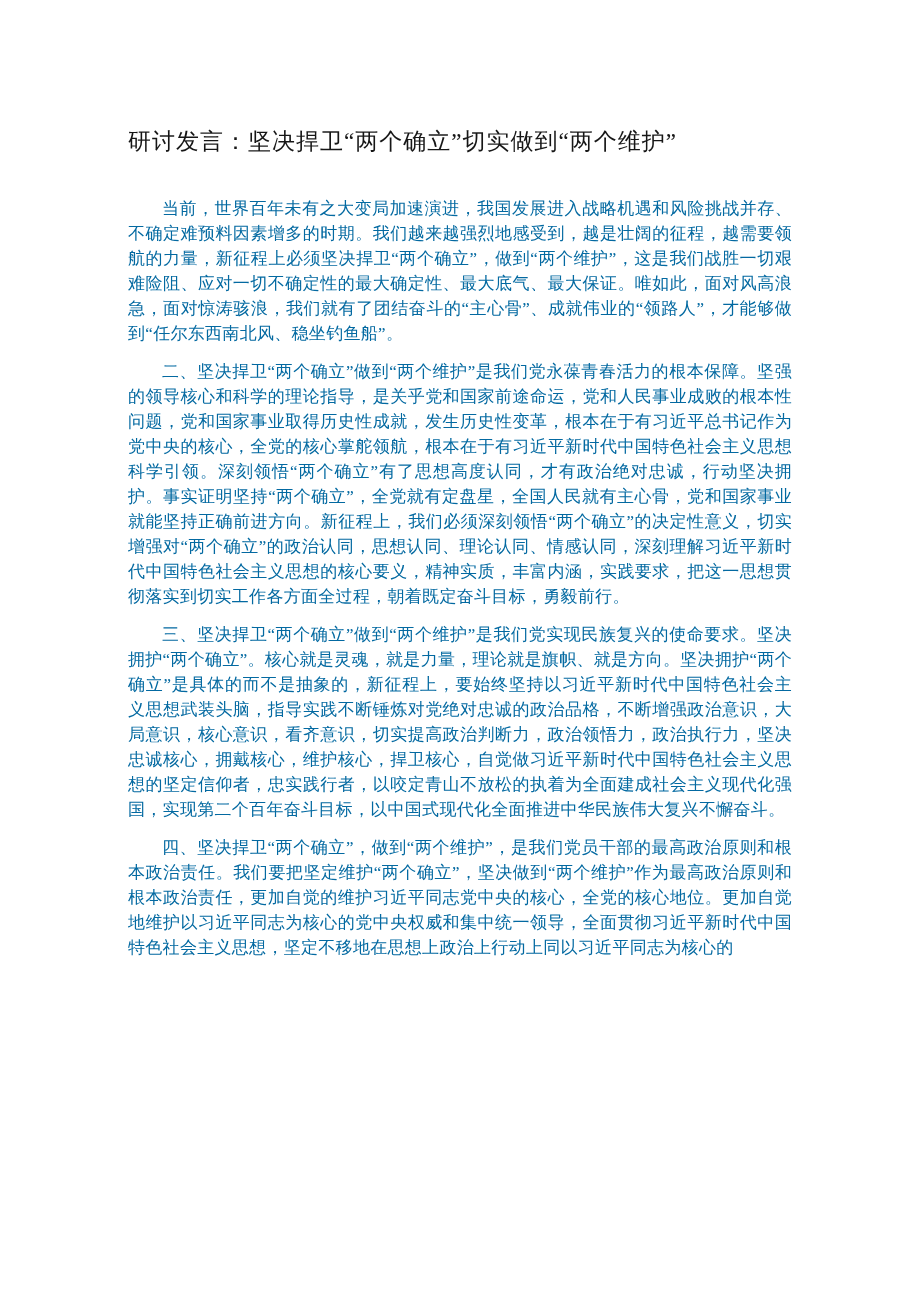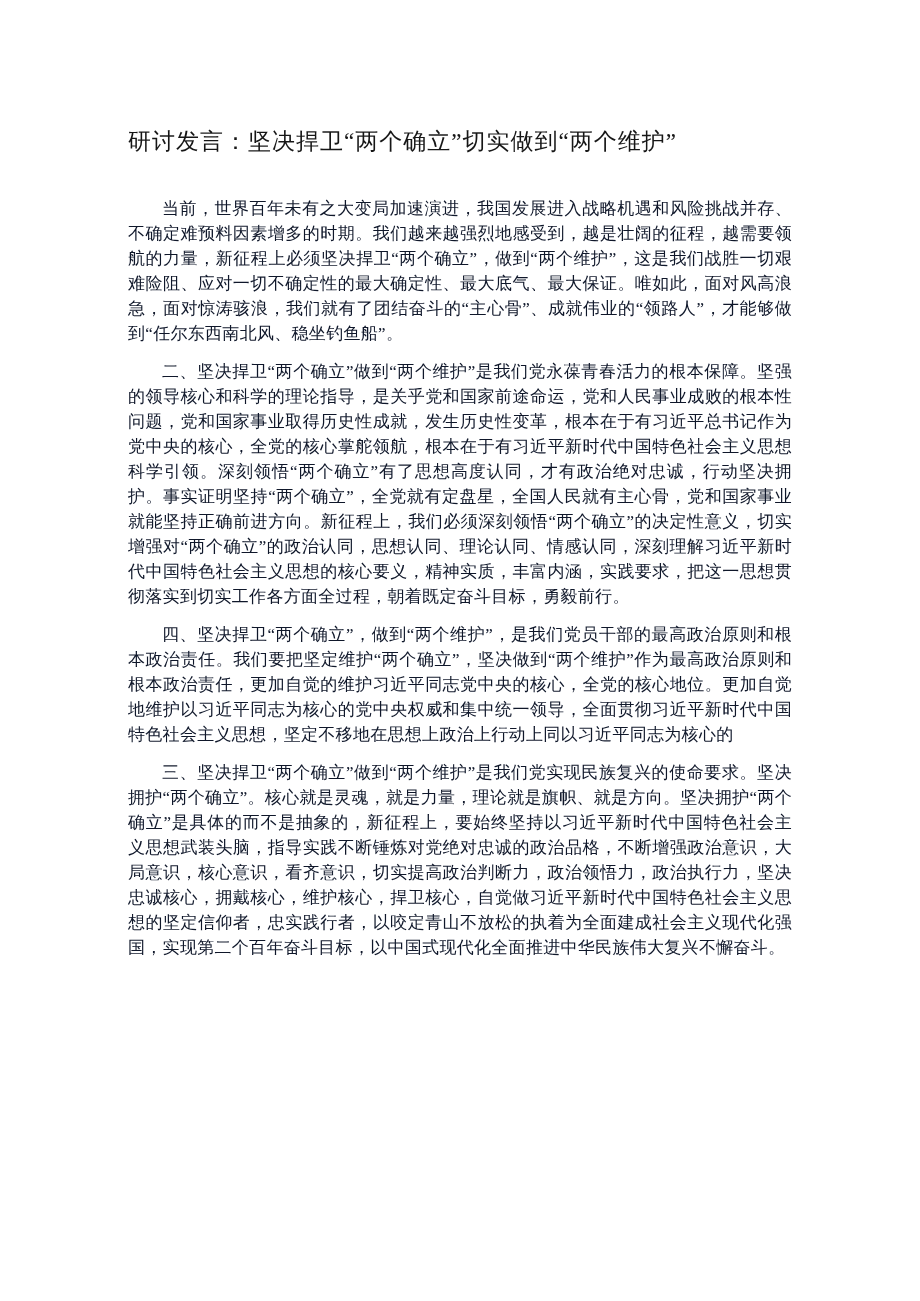--- a/index.html
+++ b/index.html
@@ -31,27 +31,27 @@
     color: #161616;
   }
   .doc-paragraph {
     margin: 0 0 13px 0;
     font-size: 17px;
     line-height: 25px;
     text-align: justify;
     text-justify: inter-ideograph;
     text-indent: 2em;
     letter-spacing: 0.3px;
-    color: #0f172a;
+    color: #0369a1;
   }
 </style>
 </head>
 <body>
 
 <div class="page">
   <div class="doc-content">
     <h1 class="doc-title">研讨发言：坚决捍卫“两个确立”切实做到“两个维护”</h1>
     <p class="doc-paragraph">当前，世界百年未有之大变局加速演进，我国发展进入战略机遇和风险挑战并存、不确定难预料因素增多的时期。我们越来越强烈地感受到，越是壮阔的征程，越需要领航的力量，新征程上必须坚决捍卫“两个确立”，做到“两个维护”，这是我们战胜一切艰难险阻、应对一切不确定性的最大确定性、最大底气、最大保证。唯如此，面对风高浪急，面对惊涛骇浪，我们就有了团结奋斗的“主心骨”、成就伟业的“领路人”，才能够做到“任尔东西南北风、稳坐钓鱼船”。</p>
     <p class="doc-paragraph">二、坚决捍卫“两个确立”做到“两个维护”是我们党永葆青春活力的根本保障。坚强的领导核心和科学的理论指导，是关乎党和国家前途命运，党和人民事业成败的根本性问题，党和国家事业取得历史性成就，发生历史性变革，根本在于有习近平总书记作为党中央的核心，全党的核心掌舵领航，根本在于有习近平新时代中国特色社会主义思想科学引领。深刻领悟“两个确立”有了思想高度认同，才有政治绝对忠诚，行动坚决拥护。事实证明坚持“两个确立”，全党就有定盘星，全国人民就有主心骨，党和国家事业就能坚持正确前进方向。新征程上，我们必须深刻领悟“两个确立”的决定性意义，切实增强对“两个确立”的政治认同，思想认同、理论认同、情感认同，深刻理解习近平新时代中国特色社会主义思想的核心要义，精神实质，丰富内涵，实践要求，把这一思想贯彻落实到切实工作各方面全过程，朝着既定奋斗目标，勇毅前行。</p>
+    <p class="doc-paragraph">三、坚决捍卫“两个确立”做到“两个维护”是我们党实现民族复兴的使命要求。坚决拥护“两个确立”。核心就是灵魂，就是力量，理论就是旗帜、就是方向。坚决拥护“两个确立”是具体的而不是抽象的，新征程上，要始终坚持以习近平新时代中国特色社会主义思想武装头脑，指导实践不断锤炼对党绝对忠诚的政治品格，不断增强政治意识，大局意识，核心意识，看齐意识，切实提高政治判断力，政治领悟力，政治执行力，坚决忠诚核心，拥戴核心，维护核心，捍卫核心，自觉做习近平新时代中国特色社会主义思想的坚定信仰者，忠实践行者，以咬定青山不放松的执着为全面建成社会主义现代化强国，实现第二个百年奋斗目标，以中国式现代化全面推进中华民族伟大复兴不懈奋斗。</p>
     <p class="doc-paragraph">四、坚决捍卫“两个确立”，做到“两个维护”，是我们党员干部的最高政治原则和根本政治责任。我们要把坚定维护“两个确立”，坚决做到“两个维护”作为最高政治原则和根本政治责任，更加自觉的维护习近平同志党中央的核心，全党的核心地位。更加自觉地维护以习近平同志为核心的党中央权威和集中统一领导，全面贯彻习近平新时代中国特色社会主义思想，坚定不移地在思想上政治上行动上同以习近平同志为核心的</p>
-    <p class="doc-paragraph">三、坚决捍卫“两个确立”做到“两个维护”是我们党实现民族复兴的使命要求。坚决拥护“两个确立”。核心就是灵魂，就是力量，理论就是旗帜、就是方向。坚决拥护“两个确立”是具体的而不是抽象的，新征程上，要始终坚持以习近平新时代中国特色社会主义思想武装头脑，指导实践不断锤炼对党绝对忠诚的政治品格，不断增强政治意识，大局意识，核心意识，看齐意识，切实提高政治判断力，政治领悟力，政治执行力，坚决忠诚核心，拥戴核心，维护核心，捍卫核心，自觉做习近平新时代中国特色社会主义思想的坚定信仰者，忠实践行者，以咬定青山不放松的执着为全面建成社会主义现代化强国，实现第二个百年奋斗目标，以中国式现代化全面推进中华民族伟大复兴不懈奋斗。</p>
   </div>
 </div>
 
 </body></html>

